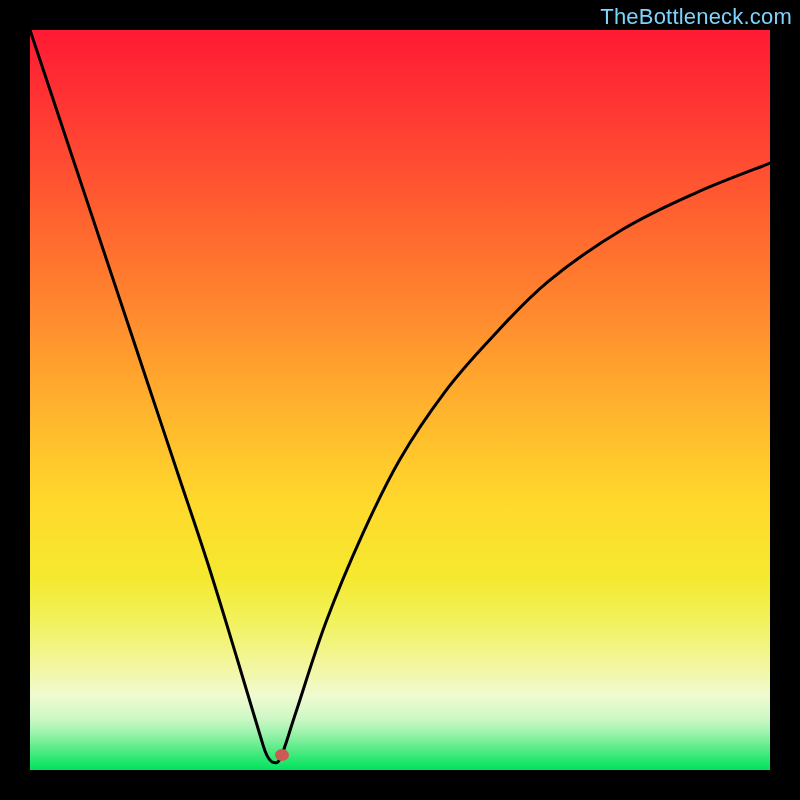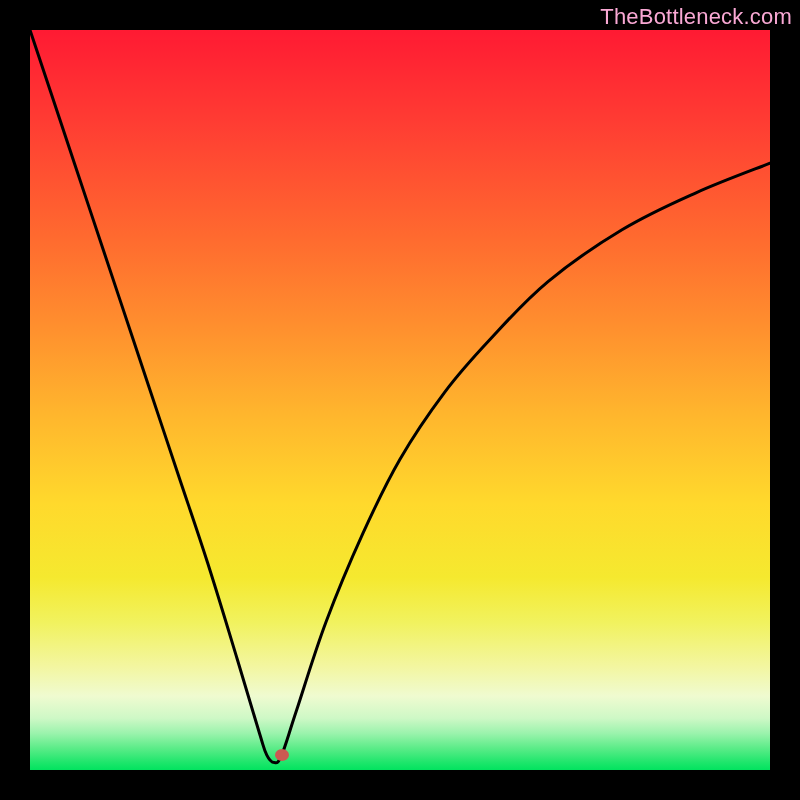--- a/index.html
+++ b/index.html
@@ -41,21 +41,21 @@
       #9cf3ad 95%,
       #5dec89 97%,
       #1de66b 99%,
       #02e35f 100%
     );
   }
   .watermark {
     position: absolute;
     top: 4px;
     right: 8px;
-    color: #f9a8d4;
+    color: #7dd3fc;
     font-size: 22px;
     letter-spacing: 0.2px;
     user-select: none;
   }
   svg.curve {
     position: absolute;
     left: 0;
     top: 0;
     width: 740px;
     height: 740px;

